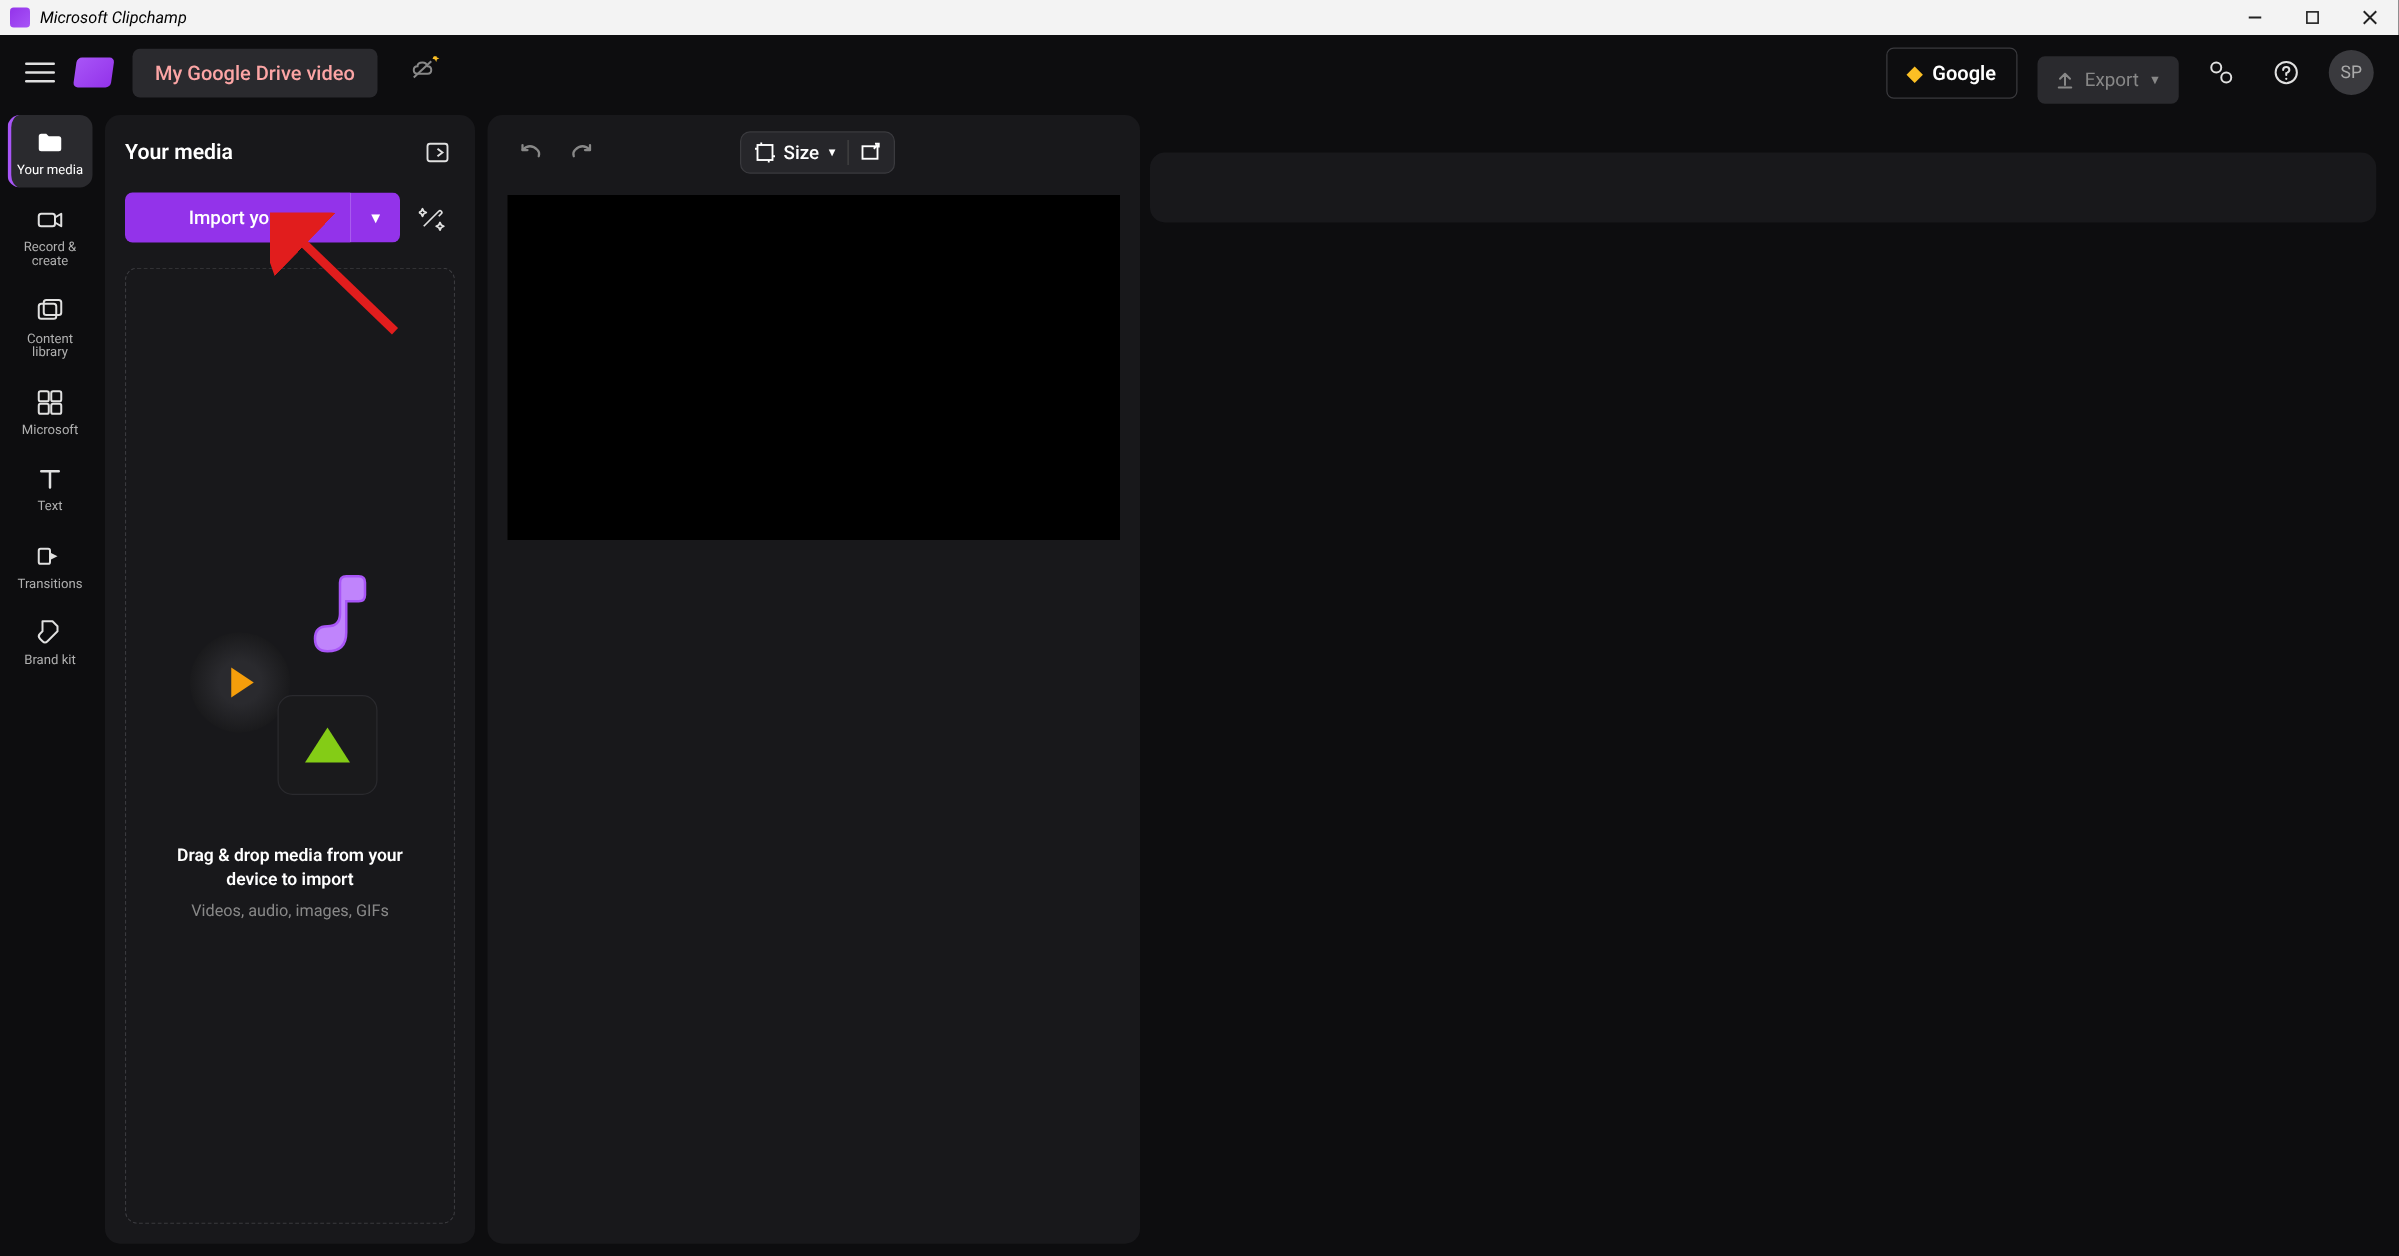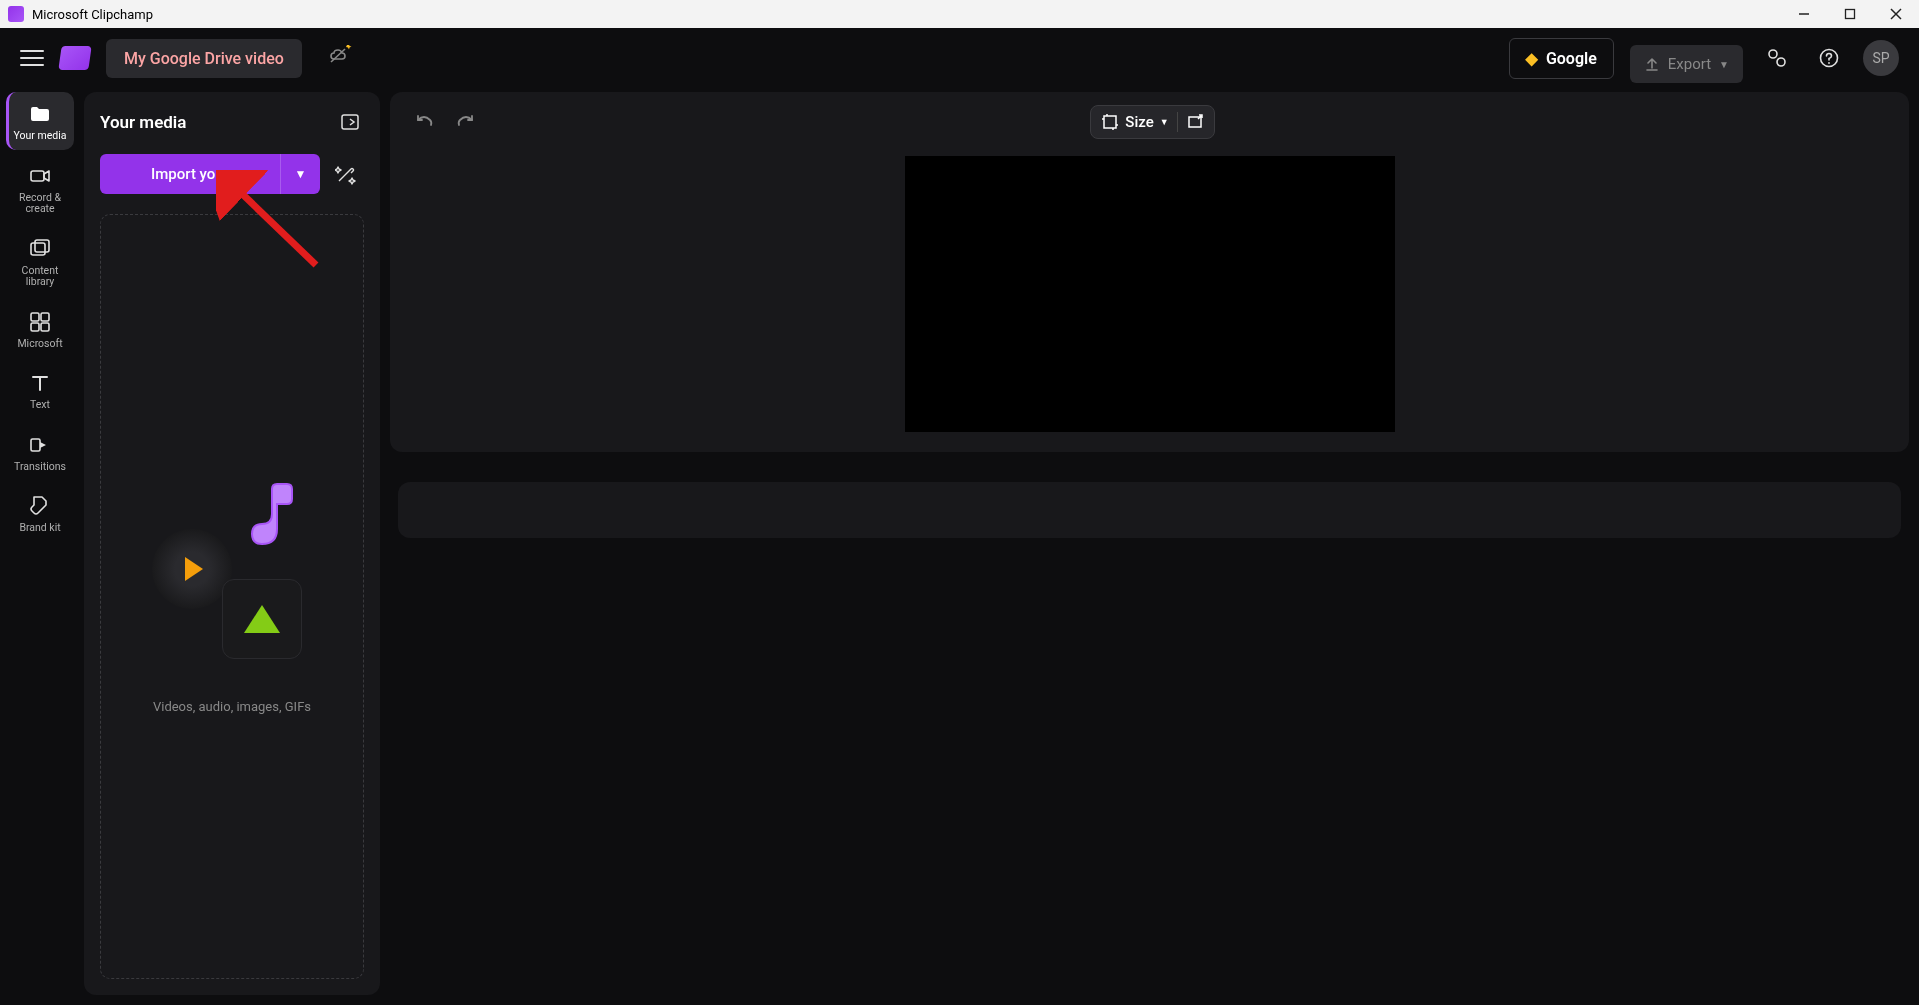--- a/index.html
+++ b/index.html
@@ -1,18 +1,18 @@
 <!DOCTYPE html>
 <html><head>
 <meta charset="utf-8">
 <style>
 * { margin: 0; padding: 0; box-sizing: border-box; font-family: -apple-system, BlinkMacSystemFont, 'Segoe UI', Roboto, sans-serif; }
 body { background: #0d0d0f; width: 1919px; height: 1005px; overflow: hidden; color: #e0e0e0; }
 
-.titlebar { height: 28px; background: #f3f3f3; display: flex; align-items: center; justify-content: space-between; padding: 0 0 0 8px; color: #000; font-size: 13px; }
+.titlebar { height: 28px; background: #f3f3f3; display: flex; align-items: center; justify-content: space-between; padding: 0 0 0 8px; color: #000; font-size: 13px; font-style: italic; }
 .titlebar-left { display: flex; align-items: center; gap: 8px; }
 .app-icon { width: 16px; height: 16px; background: linear-gradient(135deg, #9333ea, #a855f7); border-radius: 3px; }
 .window-controls { display: flex; }
 .window-controls div { width: 46px; height: 28px; display: flex; align-items: center; justify-content: center; font-size: 14px; color: #222; cursor: pointer; }
 
 .topbar { height: 60px; background: #0d0d0f; display: flex; align-items: center; padding: 0 20px; gap: 16px; }
 .hamburger { width: 24px; height: 24px; cursor: pointer; display:flex; flex-direction:column; justify-content:center; gap:5px; }
 .hamburger span { display:block; height:2px; background:#e0e0e0; border-radius:1px; }
 .logo-small { width: 30px; height: 24px; background: linear-gradient(135deg, #a855f7, #9333ea); border-radius: 4px; transform: skewX(-8deg); }
 .project-title { background: #2a2a2e; border-radius: 6px; padding: 10px 18px; font-size: 16px; color: #fca5a5; font-weight: 500; }
@@ -45,21 +45,21 @@
 .dropzone { flex: 1; border: 1.5px dashed #3a3a3e; border-radius: 10px; display: flex; flex-direction: column; align-items: center; justify-content: center; padding: 20px; text-align: center; }
 .media-illus { width: 160px; height: 180px; position: relative; margin-bottom: 40px; }
 .illus-disc { position:absolute; width:80px; height:80px; border-radius:50%; background:radial-gradient(circle, #2a2a2e 30%, #1a1a1c 70%); top:50px; left:0; display:flex; align-items:center; justify-content:center; }
 .illus-play { width:0; height:0; border-left:18px solid #f59e0b; border-top:12px solid transparent; border-bottom:12px solid transparent; margin-left:4px;}
 .illus-note { position:absolute; top:0; right:10px; }
 .illus-square { position:absolute; bottom:0; right:10px; width:80px; height:80px; background:#1a1a1c; border-radius:12px; display:flex; align-items:center; justify-content:center; border:1px solid #2a2a2e; }
 .illus-tri { width:0; height:0; border-left:18px solid transparent; border-right:18px solid transparent; border-bottom:28px solid #84cc16; }
 .drop-title { font-size: 14px; font-weight: 600; color: #fff; margin-bottom: 8px; line-height: 1.35; }
 .drop-sub { font-size: 13px; color: #888; }
 
-.editor { flex: 1; margin: 4px 10px 10px 10px; display: flex; flex-direction: column; }
+.editor { flex: 1; margin: 4px 10px 10px 10px; display: flex; flex-direction: row; }
 .preview-panel { background: #18181b; border-radius: 12px; flex: 0 0 auto; padding: 12px 16px 20px 16px; display: flex; flex-direction: column; }
 .preview-toolbar { display: flex; align-items: center; margin-bottom: 16px; }
 .tool-btn { width: 36px; height: 36px; display: flex; align-items: center; justify-content: center; cursor: pointer; color: #888; border-radius: 6px; }
 .tool-btn:first-child { margin-right: 6px; }
 .size-group { margin: 0 auto; display: flex; align-items: center; gap: 8px; background: #26262a; border-radius: 8px; padding: 6px 10px; border:1px solid #3a3a3e; }
 .size-btn { display: flex; align-items: center; gap: 6px; font-size: 15px; font-weight: 500; color: #fff; cursor: pointer; }
 .canvas-area { display: flex; justify-content: center; }
 .canvas { width: 490px; height: 276px; background: #000; }
 .transport-bar { height: 46px; display:flex; align-items:center; justify-content:center; gap:18px; margin-top:20px; border-top:1px solid #222; padding-top:16px; }
 .transport-btn { color:#888; cursor:pointer; display:flex; align-items:center; }
@@ -238,20 +238,21 @@
               <path d="M20 55 Q20 45 30 45 Q40 45 40 35 V10 Q40 5 45 5 H55 Q60 5 60 10 V20 Q60 25 55 25 H45 V50 Q45 65 30 65 Q20 65 20 55 Z" fill="#c084fc" stroke="#a855f7" stroke-width="2"></path>
             </svg>
         </div>
         <div class="illus-disc">
             <div class="illus-play"></div>
           </div>
         <div class="illus-square">
             <div class="illus-tri"></div>
           </div>
       </div>
+      <div class="drop-title">Drag &amp; drop media from your device to import</div>
       <div class="drop-sub">Videos, audio, images, GIFs</div>
     </div>
   </div>
 
   <div class="editor">
     <div class="preview-panel">
       <div class="preview-toolbar">
         <div class="tool-btn">
           <svg width="20" height="20" viewBox="0 0 20 20">
               <path d="M4 8 Q10 2 16 8 Q18 10 17 13" fill="none" stroke="#888" stroke-width="1.8" stroke-linecap="round"></path>

